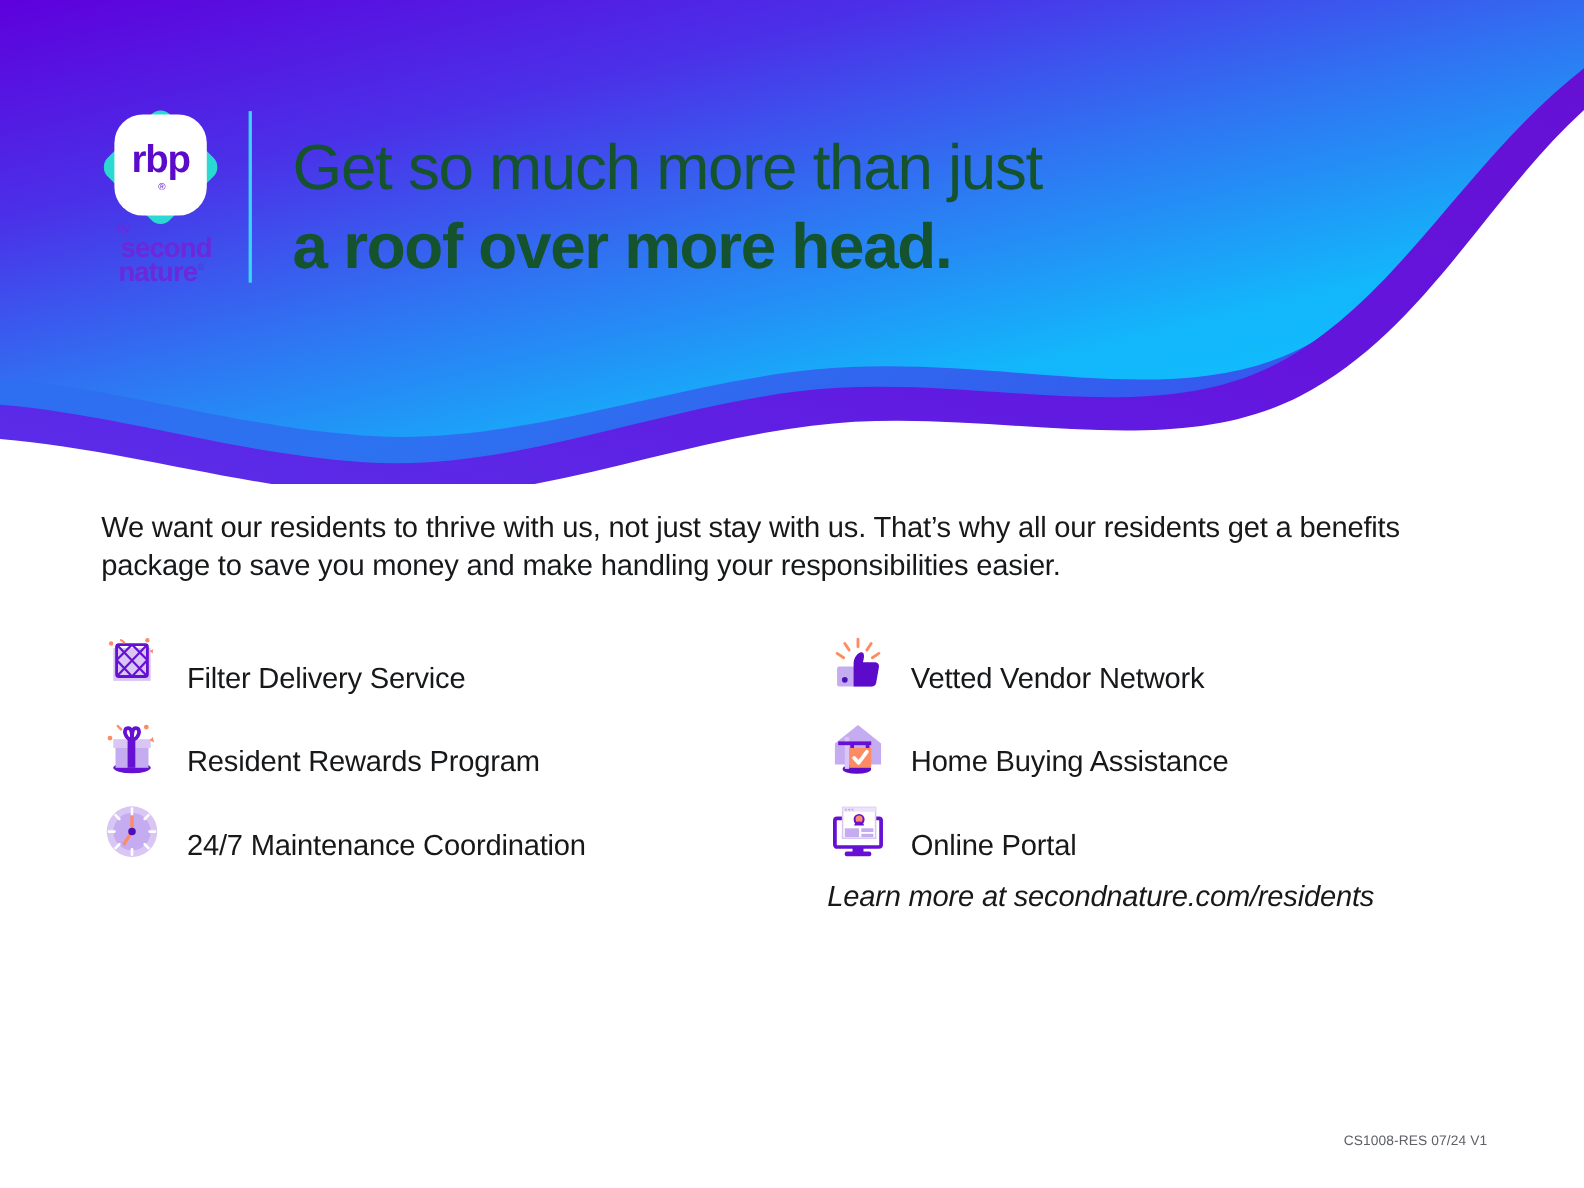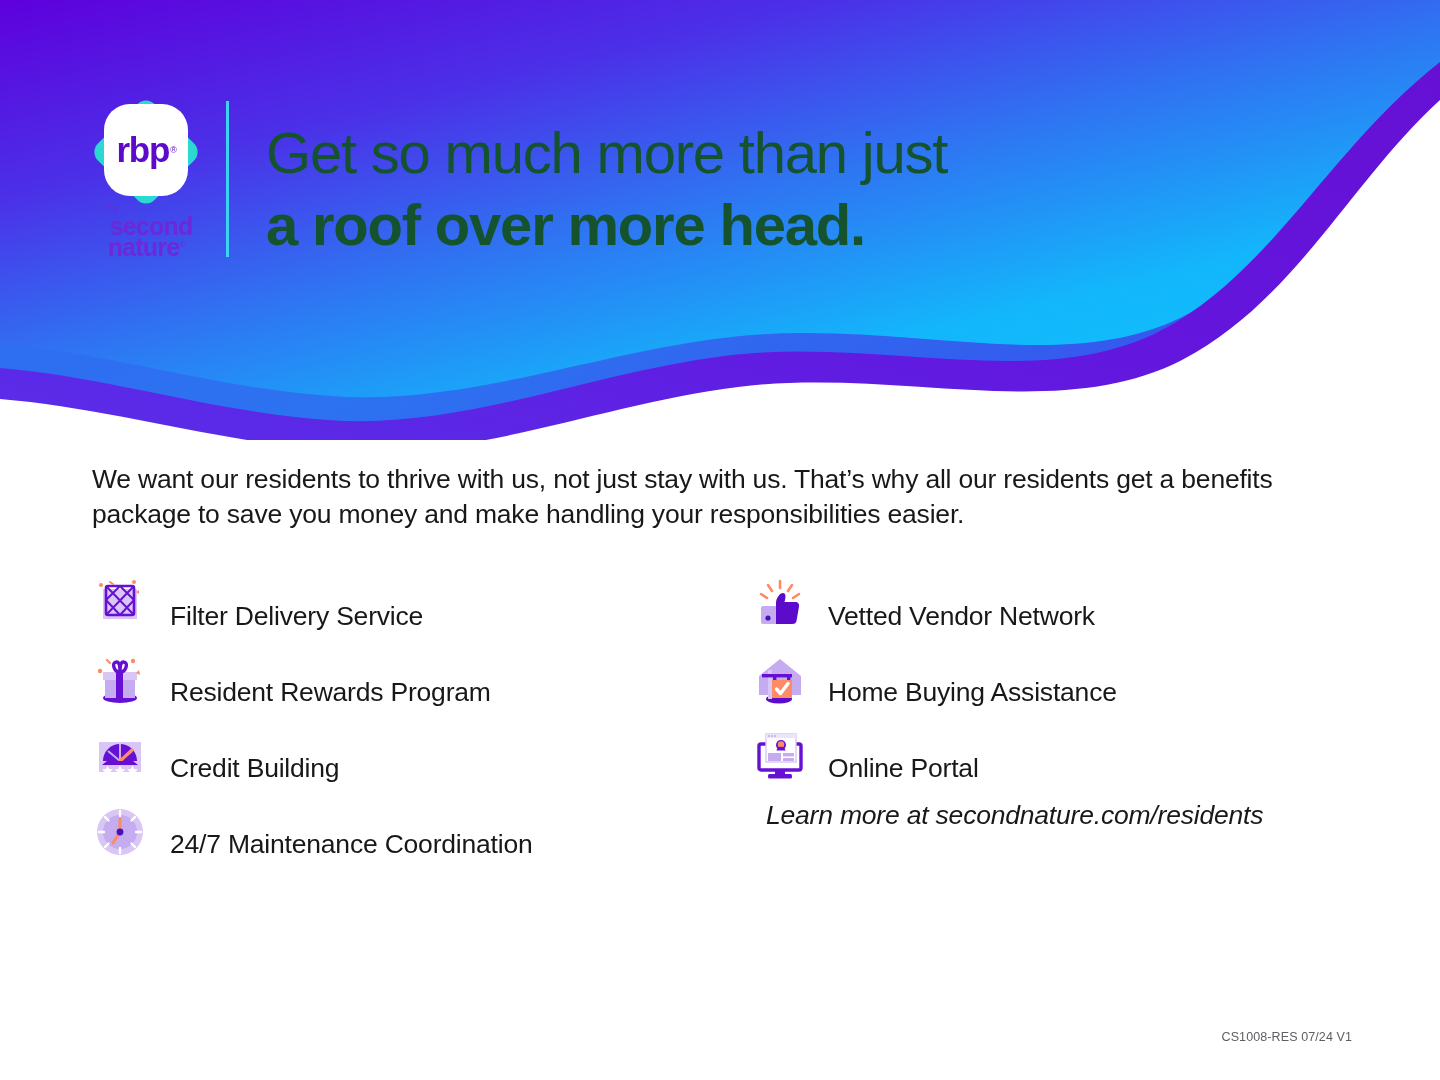--- a/index.html
+++ b/index.html
@@ -56,20 +56,21 @@
     position:absolute;
     left:0; top:6px;
     width:108px; height:92px;
     display:flex;
     align-items:center;
     justify-content:center;
     color:#5B0BC9;
     font-size:35px;
     font-weight:bold;
     letter-spacing:-1.2px;
+    flex-direction:column;
   }
   .logo-rbp sup {
     font-size:9px;
     vertical-align:super;
     font-weight:normal;
     margin-left:1px;
   }
   .logo-by {
     position:absolute;
     left:0; top:112px;
@@ -163,21 +164,20 @@
   }
   .benefit .blabel {
     font-size:26.5px;
     color:#17181A;
     letter-spacing:-0.2px;
   }
   .col-right .benefit .bicon { margin-right:20px; }
 
   .learn-more {
     margin-top:16px;
-    margin-left:14px;
     font-size:26.5px;
     font-style:italic;
     color:#17181A;
     letter-spacing:-0.2px;
   }
 
   .footer-code {
     position:absolute;
     right:88px; bottom:36px;
     font-size:12.5px;
@@ -294,37 +294,20 @@
                    C26 14, 26 8, 29.5 8 C35 8, 32 18, 26.5 18 Z" fill="none" stroke="#6610D4" stroke-width="3.4" stroke-linejoin="round"></path>
           <circle cx="6" cy="17" r="2.2" fill="#FD8B63"></circle>
           <path d="M13 6 l3 3" stroke="#FD8B63" stroke-width="2.2" stroke-linecap="round"></path>
           <circle cx="39" cy="7" r="2.2" fill="#FD8B63"></circle>
           <path d="M45 16 l1 5 l-4 -2 z" fill="#FD8B63"></path>
         </svg>
       </span>
       <span class="blabel">Resident Rewards Program</span>
     </div>
 
-    <div class="benefit">
-      <span class="bicon">
-        <svg width="52" height="52" viewBox="0 0 52 52">
-          <rect x="5" y="12" width="42" height="30" fill="#D9C6F4"></rect>
-          <path d="M9 31 A17 17 0 0 1 43 31 Z" fill="#6610D4"></path>
-          <path d="M26 14 L26 31" stroke="#C5ABEF" stroke-width="2"></path>
-          <path d="M14 21 L26 31" stroke="#C5ABEF" stroke-width="2"></path>
-          <path d="M38 21 L26 31" stroke="#C5ABEF" stroke-width="2"></path>
-          <path d="M26 31 L38 20" stroke="#FD8B63" stroke-width="3.2" stroke-linecap="round"></path>
-          <path d="M13 31 l-5 4 h36 l-5 -4 z" fill="#6610D4"></path>
-          <path d="M13.5 35.5 l1.6 3.4 l3.7 .5 l-2.7 2.6 .7 3.7 l-3.3 -1.8 l-3.3 1.8 .7 -3.7 l-2.7 -2.6 3.7 -.5 z" fill="#ffffff"></path>
-          <path d="M26 35.5 l1.6 3.4 l3.7 .5 l-2.7 2.6 .7 3.7 l-3.3 -1.8 l-3.3 1.8 .7 -3.7 l-2.7 -2.6 3.7 -.5 z" fill="#ffffff"></path>
-          <path d="M38.5 35.5 l1.6 3.4 l3.7 .5 l-2.7 2.6 .7 3.7 l-3.3 -1.8 l-3.3 1.8 .7 -3.7 l-2.7 -2.6 3.7 -.5 z" fill="#ffffff"></path>
-        </svg>
-      </span>
-      <span class="blabel">Credit Building</span>
-    </div>
 
     <div class="benefit">
       <span class="bicon">
         <svg width="52" height="52" viewBox="0 0 52 52">
           <circle cx="26" cy="26" r="23" fill="#D9C6F4"></circle>
           <circle cx="26" cy="26" r="17" fill="#C5ABEF"></circle>
           <g stroke="#ffffff" stroke-width="2.4" stroke-linecap="round">
             <path d="M26 5 L26 10"></path>
               <path d="M26 42 L26 47"></path>
             <path d="M5 26 L10 26"></path>

